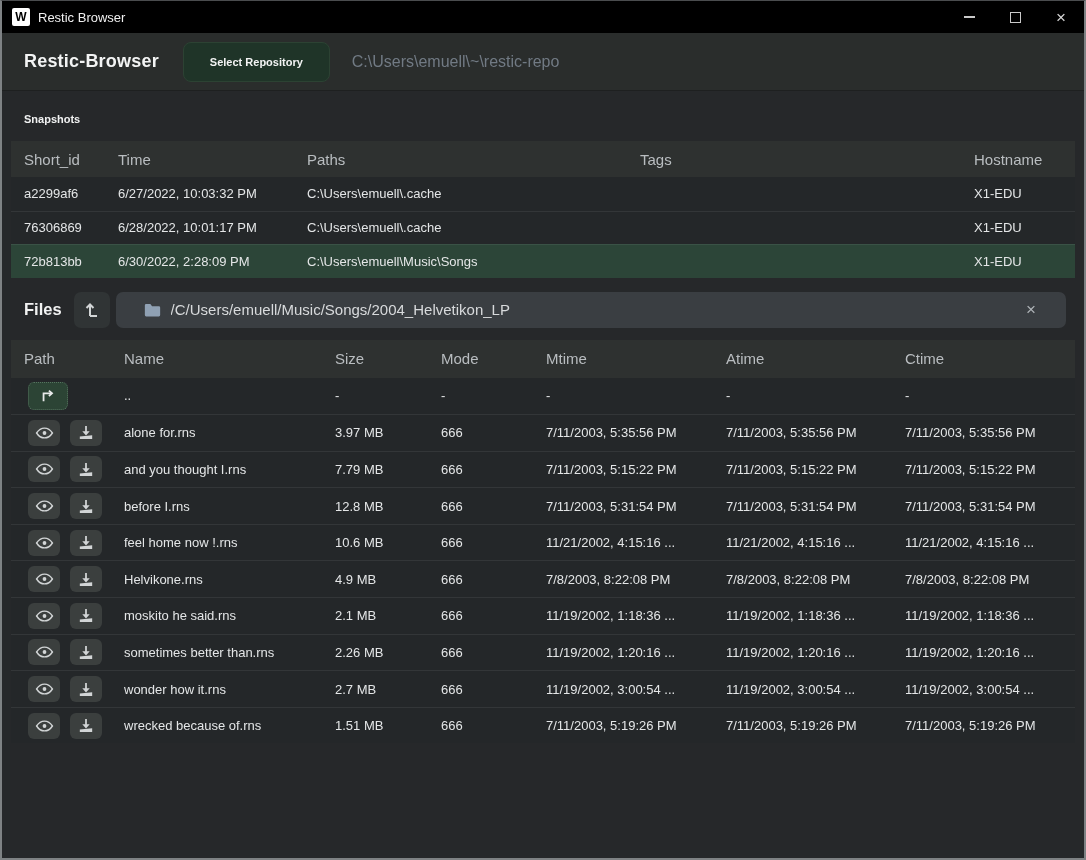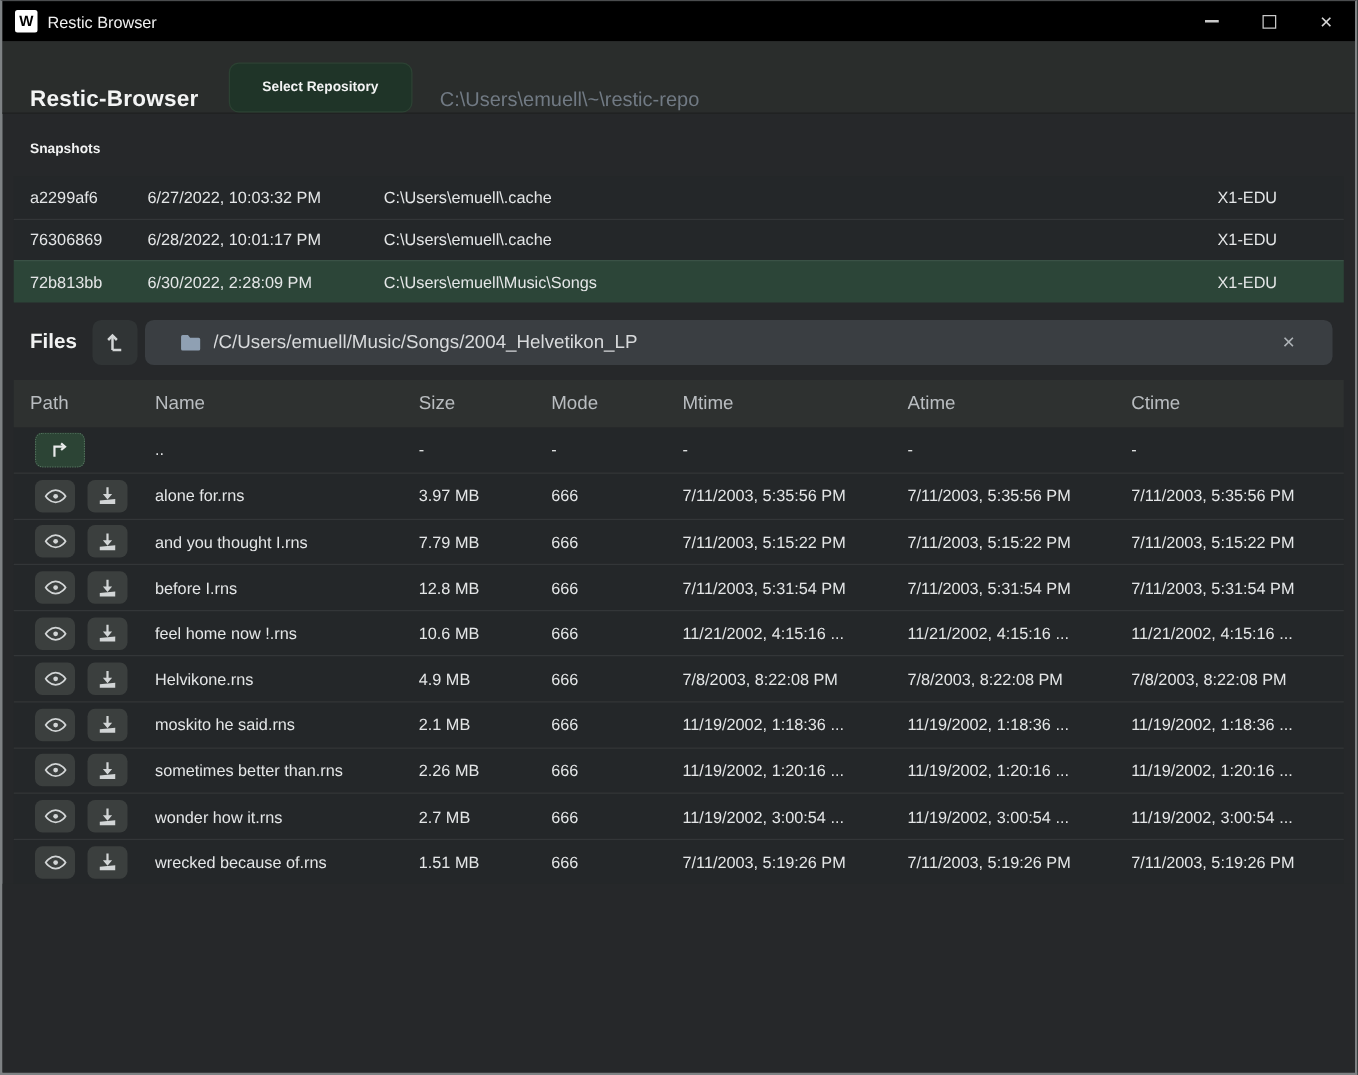--- a/index.html
+++ b/index.html
@@ -34,21 +34,21 @@
   .winbtn {
     width:46px; height:32px; display:flex; align-items:center; justify-content:center;
     color:#d6d6d6; background:transparent; border:none; cursor:pointer;
   }
   .winbtn .min-glyph { display:block; width:11px; border-top:2px solid #c9c9c9; }
   .winbtn .max-glyph { display:block; width:11px; height:11px; border:1.5px solid #c9c9c9; }
   .winbtn .close-glyph { font-size:17px; line-height:1; color:#d6d6d6; }
   
   .header-band {
     height:58px; background:#2a2d2c;
-    display:flex; align-items:flex-end;
+    display:flex; align-items:center;
     border-bottom:1px solid #1e2020;
     flex:0 0 auto;
   }
   .app-title { font-size:18px; font-weight:bold; color:#f3f4f4; margin-left:22px; letter-spacing:.2px; }
   .select-repo-btn {
     margin-left:24px; height:40px; padding:0 26px;
     background:#1f3428; border:1px solid #2c4233; border-radius:8px;
     color:#f3f4f4; font-size:11px; font-weight:bold;
     font-family:"Liberation Sans", sans-serif; cursor:pointer;
   }
@@ -133,20 +133,27 @@
 
   <div class="header-band">
     <div class="app-title">Restic-Browser</div>
     <button class="select-repo-btn">Select Repository</button>
     <div class="repo-path">C:\Users\emuell\~\restic-repo</div>
   </div>
 
   <div class="section-heading">Snapshots</div>
 
   <div class="table-block">
+    <div class="thead snap-grid">
+      <div class="cell">Short_id</div>
+      <div class="cell">Time</div>
+      <div class="cell">Paths</div>
+      <div class="cell">Tags</div>
+      <div class="cell">Hostname</div>
+    </div>
     <div id="snap-body">
         <div class="trow snap-grid first">
           <div class="cell">a2299af6</div>
           <div class="cell">6/27/2022, 10:03:32 PM</div>
           <div class="cell">C:\Users\emuell\.cache</div>
           <div class="cell"></div>
           <div class="cell">X1-EDU</div>
         </div>
         <div class="trow snap-grid">
           <div class="cell">76306869</div>

